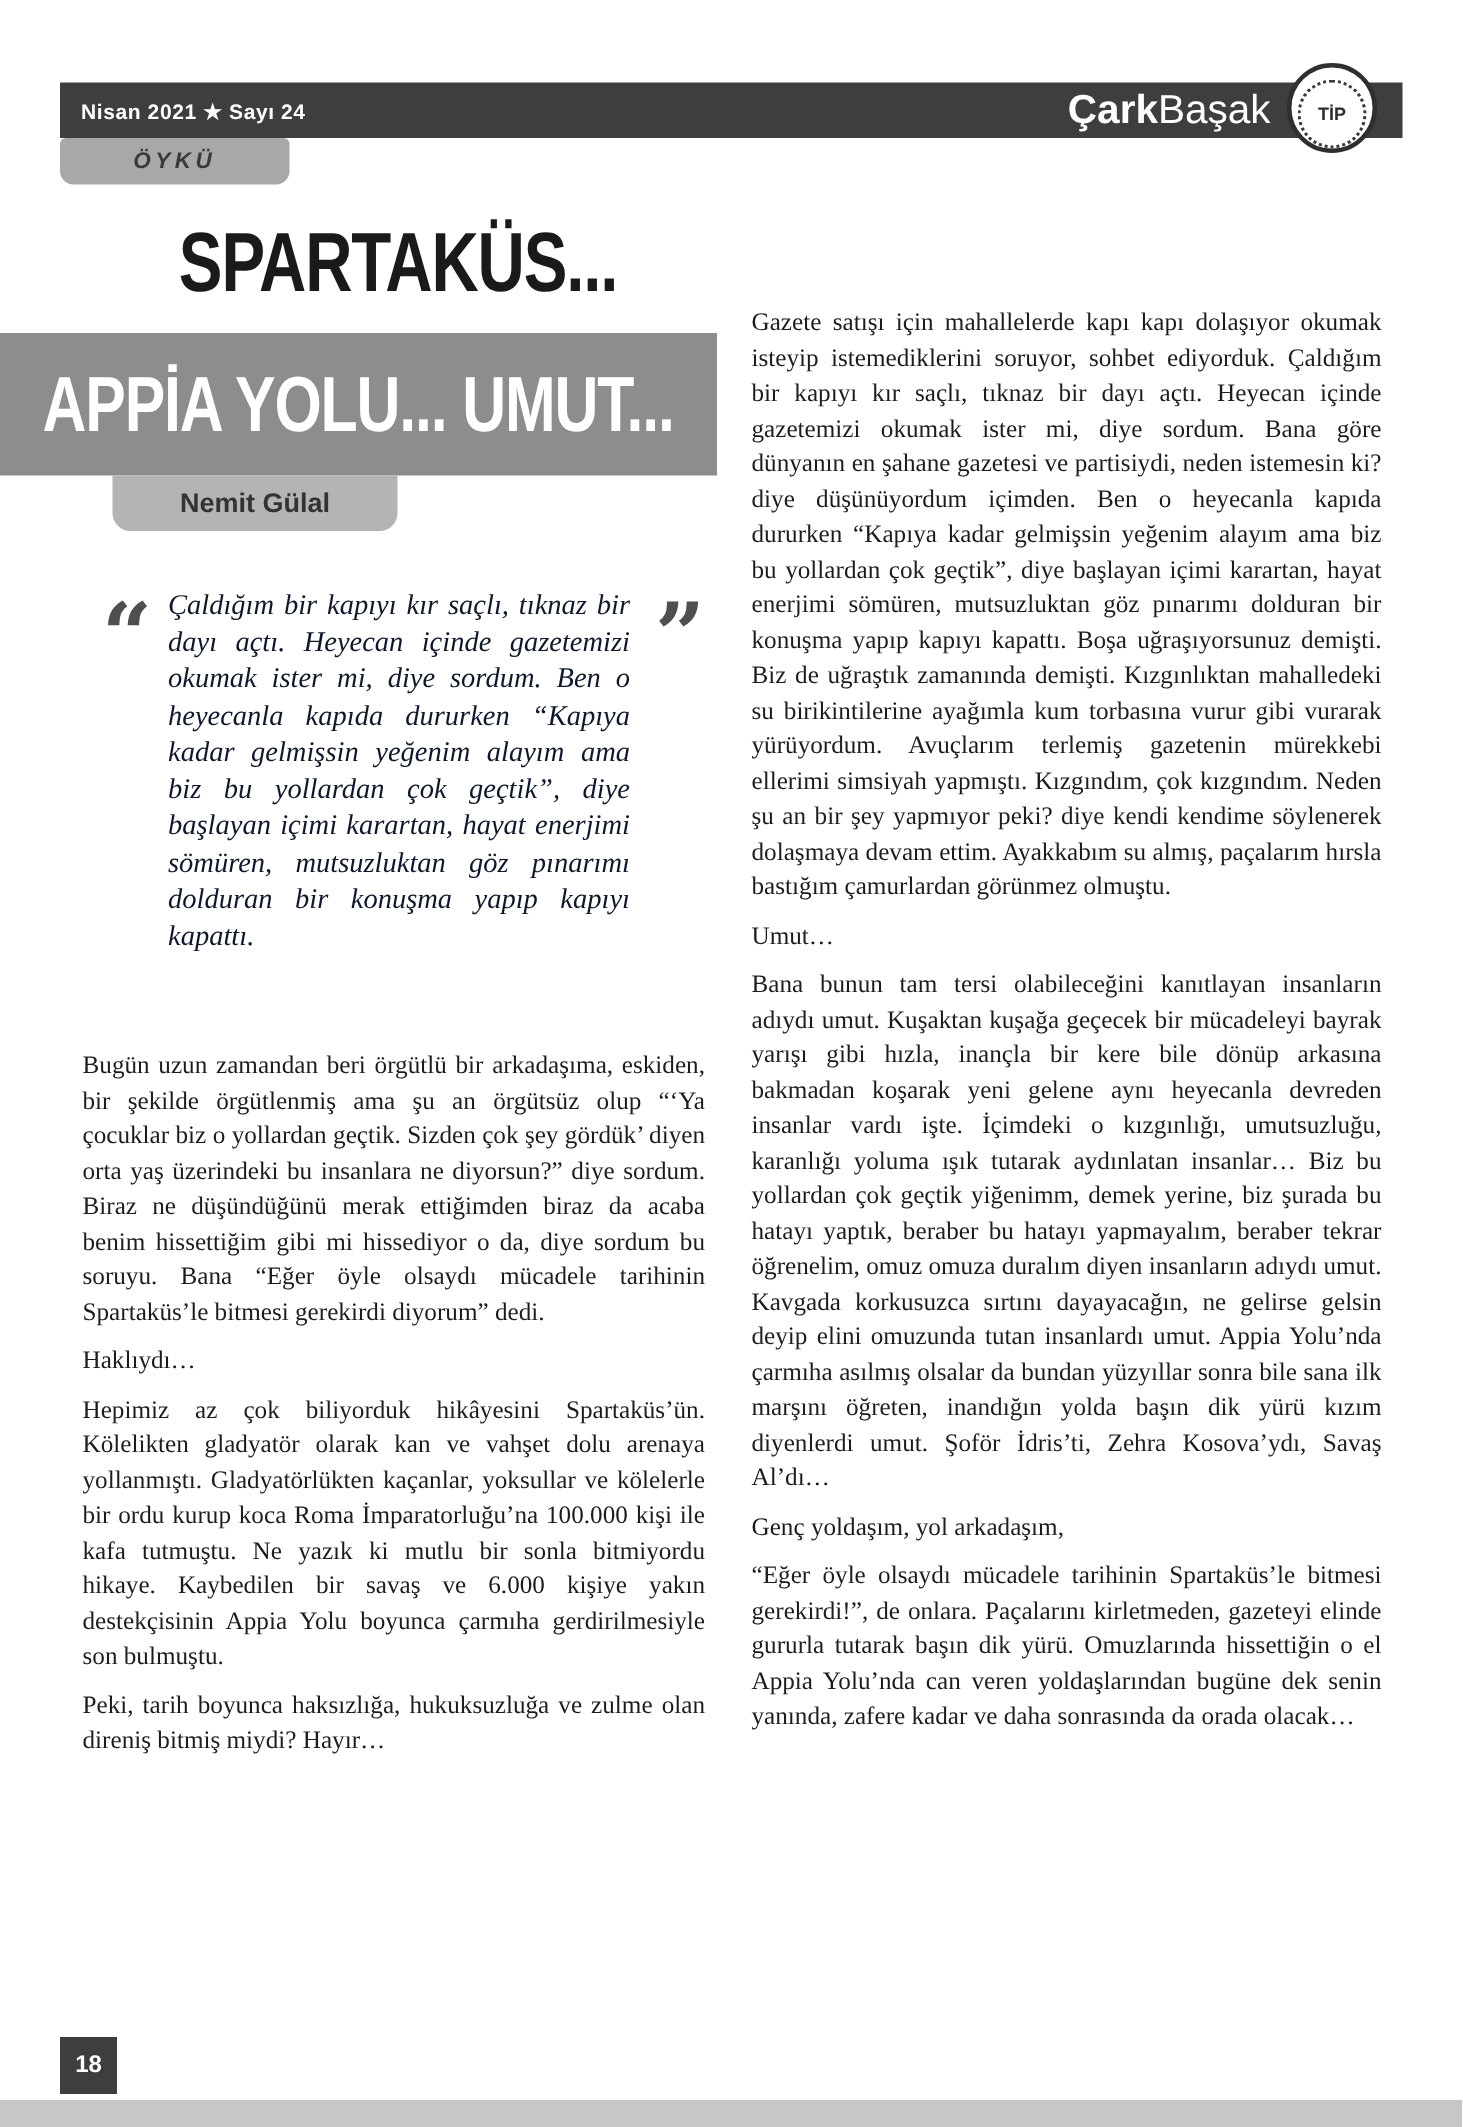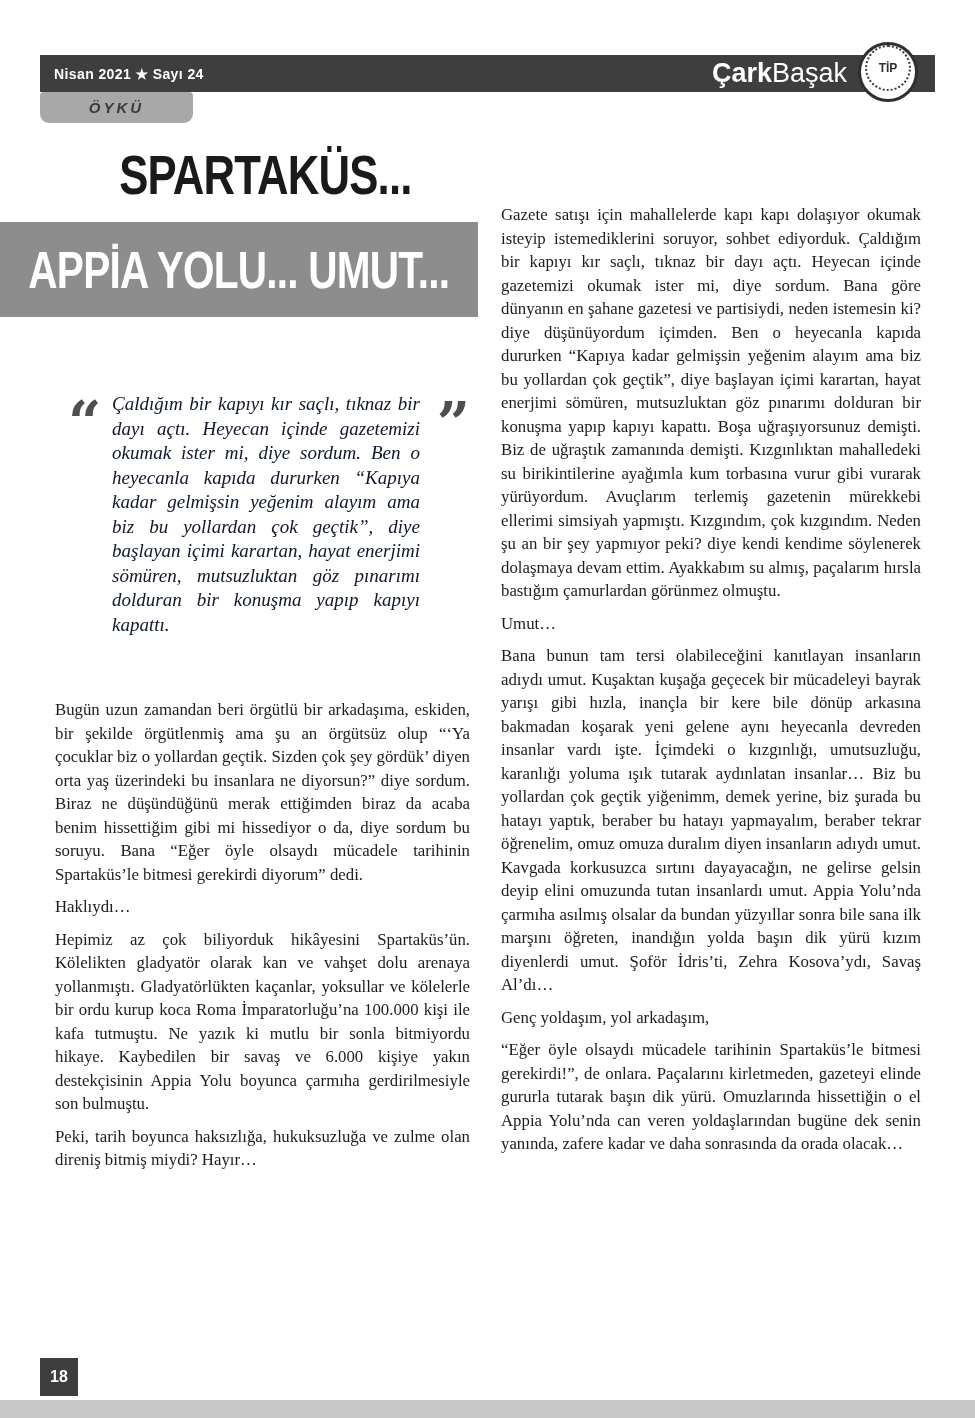--- a/index.html
+++ b/index.html
@@ -17,21 +17,21 @@
     font-family:"Liberation Sans", sans-serif;
   }
   .issue-label { color:#ffffff; font-weight:700; font-size:14px; letter-spacing:0.4px; }
   .brand { color:#ffffff; font-size:27px; white-space:nowrap; }
   .brand .bold { font-weight:700; }
   .brand .light { font-weight:400; }
 
   .tip-logo {
     position:absolute; left:858px; top:42px; width:60px; height:60px;
     background:#ffffff; border:3px solid #2f2f2f; border-radius:50%;
-    box-sizing:border-box; display:flex; align-items:flex-start; justify-content:center; z-index:2;
+    box-sizing:border-box; display:flex; align-items:flex-end; justify-content:center; z-index:2;
   }
   .tip-logo-inner {
     width:42px; height:42px; border:2px dotted #3a3a3a; border-radius:50%;
     display:flex; align-items:center; justify-content:center;
     font-family:"Liberation Sans", sans-serif; font-weight:700; font-size:12px; color:#2f2f2f;
   }
 
   .category-tag {
     position:absolute; left:40px; top:92px; width:153px; height:31px;
     background:#a8a8a8; border-radius:4px 4px 9px 9px;
@@ -109,20 +109,23 @@
   </div>
 
   <h1 class="title-line1">
     <span class="condensed">SPARTAKÜS...</span>
   </h1>
 
   <div class="title-bar">
     <span class="condensed">APPİA YOLU... UMUT...</span>
   </div>
 
+  <div class="author-tag">
+    <span>Nemit Gülal</span>
+  </div>
 
   <div class="pull-quote">
     <span class="quote-mark quote-open">“</span>
     <p class="quote-text">Çaldığım bir kapıyı kır saçlı, tıknaz bir dayı açtı. Heyecan içinde gazetemizi okumak ister mi, diye sordum. Ben o heyecanla kapıda dururken “Kapıya kadar gelmişsin yeğenim alayım ama biz bu yollardan çok geçtik”, diye başlayan içimi karartan, hayat enerjimi sömüren, mutsuzluktan göz pınarımı dolduran bir konuşma yapıp kapıyı kapattı.</p>
     <span class="quote-mark quote-close">”</span>
   </div>
 
   <div class="col col-left">
     <p>Bugün uzun zamandan beri örgütlü bir arkadaşıma, eskiden, bir şekilde örgütlenmiş ama şu an örgütsüz olup “‘Ya çocuklar biz o yollardan geçtik. Sizden çok şey gördük’ diyen orta yaş üzerindeki bu insanlara ne diyorsun?” diye sordum. Biraz ne düşündüğünü merak ettiğimden biraz da acaba benim hissettiğim gibi mi hissediyor o da, diye sordum bu soruyu. Bana “Eğer öyle olsaydı mücadele tarihinin Spartaküs’le bitmesi gerekirdi diyorum” dedi.</p>
     <p>Haklıydı…</p>

